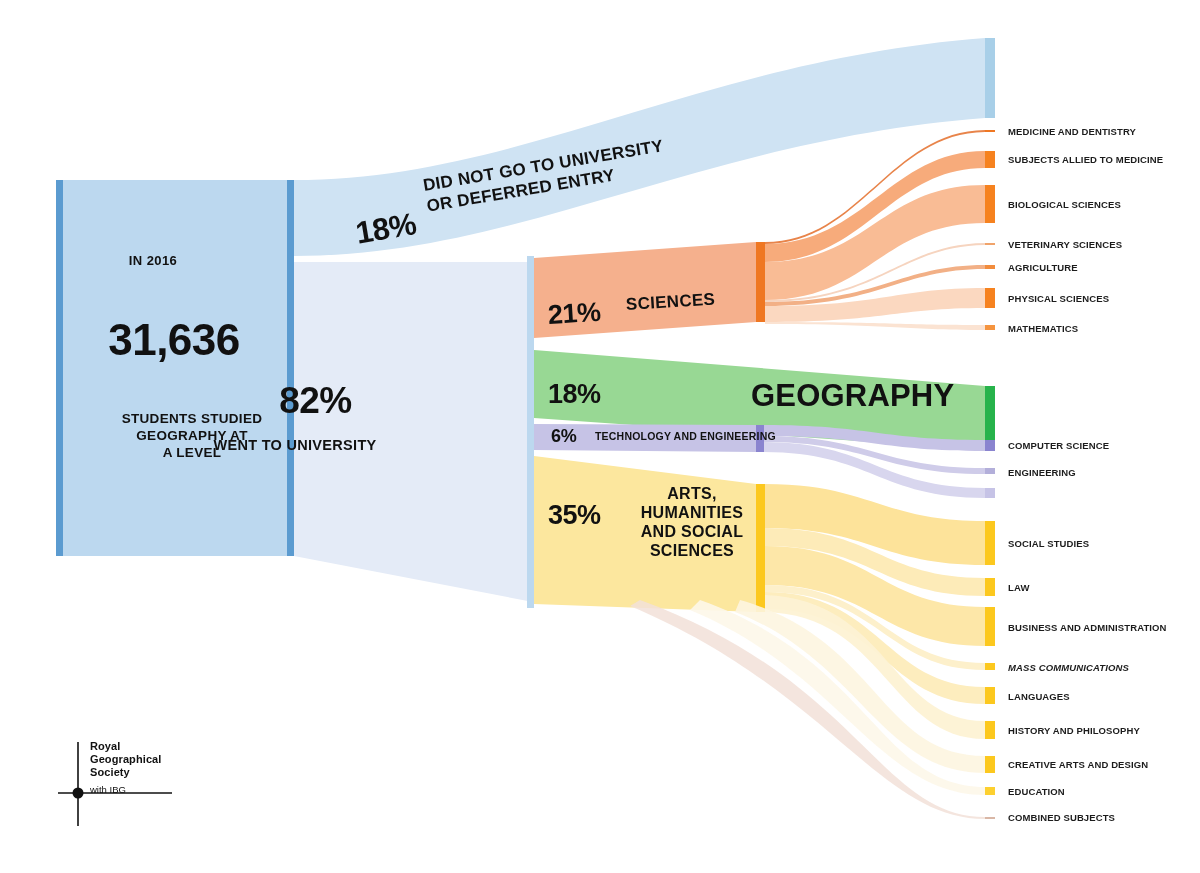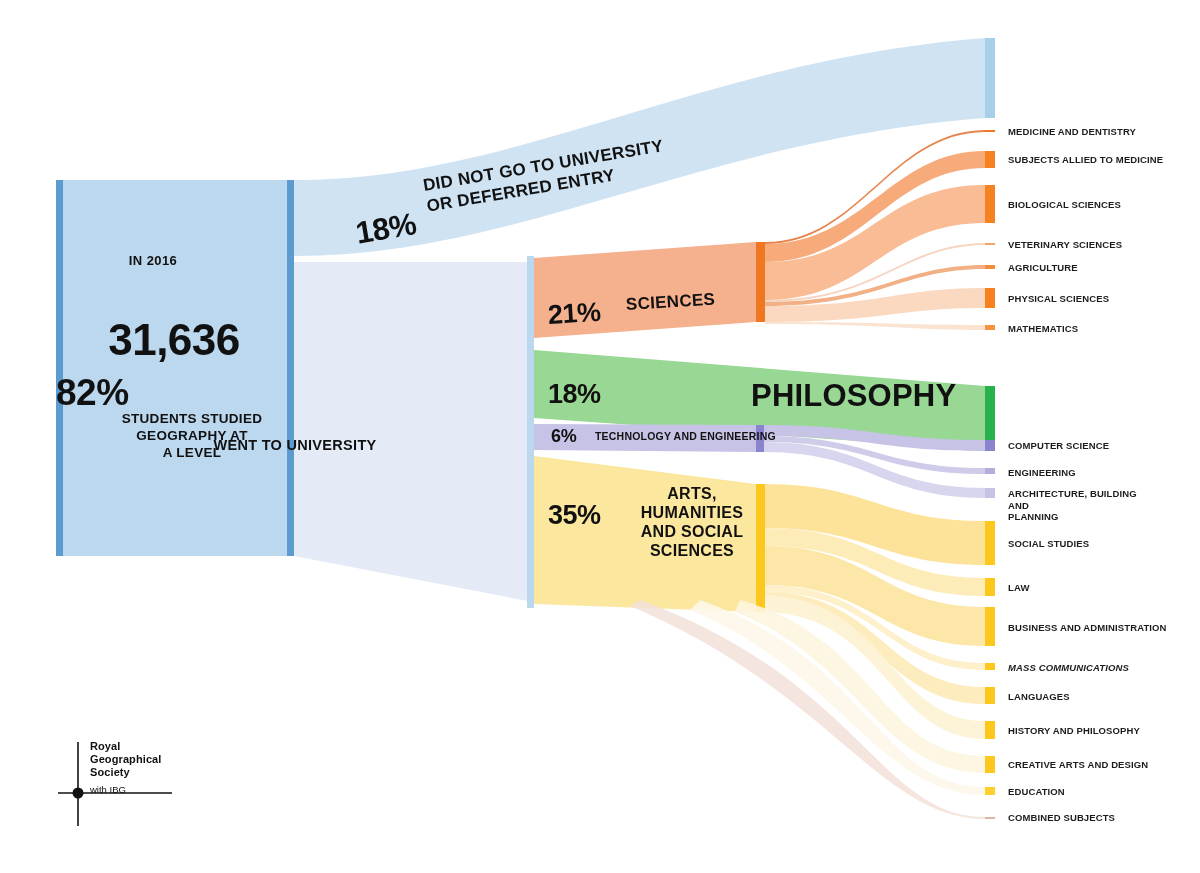--- a/index.html
+++ b/index.html
@@ -161,28 +161,28 @@
     <div>GEOGRAPHY AT</div>
     <div>A LEVEL</div>
   </div>
 
   <div class="lbl pct-lg rot-1" style="left:356px;top:216px;">18%</div>
   <div class="lbl mid-name rot-1" style="left:425px;top:175px;line-height:21px;">
     <div>DID NOT GO TO UNIVERSITY</div>
     <div>OR DEFERRED ENTRY</div>
   </div>
 
-  <div class="lbl pct-lg" style="left:56px;top:372px;width:519px;text-align:left;font-size:37px;">82%</div>
+  <div class="lbl pct-lg" style="left:56px;top:380px;width:519px;text-align:center;font-size:37px;">82%</div>
   <div class="lbl uni-sub" style="left:56px;top:437px;width:478px;">WENT TO UNIVERSITY</div>
 
   <div class="lbl pct-md rot-3" style="left:548px;top:300px;">21%</div>
   <div class="lbl mid-name rot-3" style="left:626px;top:295px;">SCIENCES</div>
 
   <div class="lbl pct-md" style="left:548px;top:379px;">18%</div>
-  <div class="lbl mid-name big" style="left:751px;top:378px;">PHILOSOPHY</div>
+  <div class="lbl mid-name big" style="left:751px;top:378px;">GEOGRAPHY</div>
 
   <div class="lbl pct-sm" style="left:551px;top:426px;">6%</div>
   <div class="lbl mid-name tiny" style="left:595px;top:430px;">TECHNOLOGY AND ENGINEERING</div>
 
   <div class="lbl pct-md" style="left:548px;top:500px;">35%</div>
   <div class="lbl mid-name stack" style="left:632px;top:484px;width:120px;">
     <div>ARTS,</div>
     <div>HUMANITIES</div>
     <div>AND SOCIAL</div>
     <div>SCIENCES</div>
@@ -191,24 +191,20 @@
   <div class="lbl dest-label" style="left:1008px;top:126px;">MEDICINE AND DENTISTRY</div>
   <div class="lbl dest-label" style="left:1008px;top:154px;">SUBJECTS ALLIED TO MEDICINE</div>
   <div class="lbl dest-label" style="left:1008px;top:199px;">BIOLOGICAL SCIENCES</div>
   <div class="lbl dest-label" style="left:1008px;top:239px;">VETERINARY SCIENCES</div>
   <div class="lbl dest-label" style="left:1008px;top:262px;">AGRICULTURE</div>
   <div class="lbl dest-label" style="left:1008px;top:293px;">PHYSICAL SCIENCES</div>
   <div class="lbl dest-label" style="left:1008px;top:323px;">MATHEMATICS</div>
 
   <div class="lbl dest-label" style="left:1008px;top:440px;">COMPUTER SCIENCE</div>
   <div class="lbl dest-label" style="left:1008px;top:467px;">ENGINEERING</div>
-  <div class="lbl dest-label" style="left:1008px;top:488px;width:150px;">
-    <div>ARCHITECTURE, BUILDING AND</div>
-    <div>PLANNING</div>
-  </div>
 
   <div class="lbl dest-label" style="left:1008px;top:538px;">SOCIAL STUDIES</div>
   <div class="lbl dest-label" style="left:1008px;top:582px;">LAW</div>
   <div class="lbl dest-label" style="left:1008px;top:622px;">BUSINESS AND ADMINISTRATION</div>
   <div class="lbl dest-label" style="left:1008px;top:662px;font-style:italic;">MASS COMMUNICATIONS</div>
   <div class="lbl dest-label" style="left:1008px;top:691px;">LANGUAGES</div>
   <div class="lbl dest-label" style="left:1008px;top:725px;">HISTORY AND PHILOSOPHY</div>
   <div class="lbl dest-label" style="left:1008px;top:759px;">CREATIVE ARTS AND DESIGN</div>
   <div class="lbl dest-label" style="left:1008px;top:786px;">EDUCATION</div>
   <div class="lbl dest-label" style="left:1008px;top:812px;">COMBINED SUBJECTS</div>

